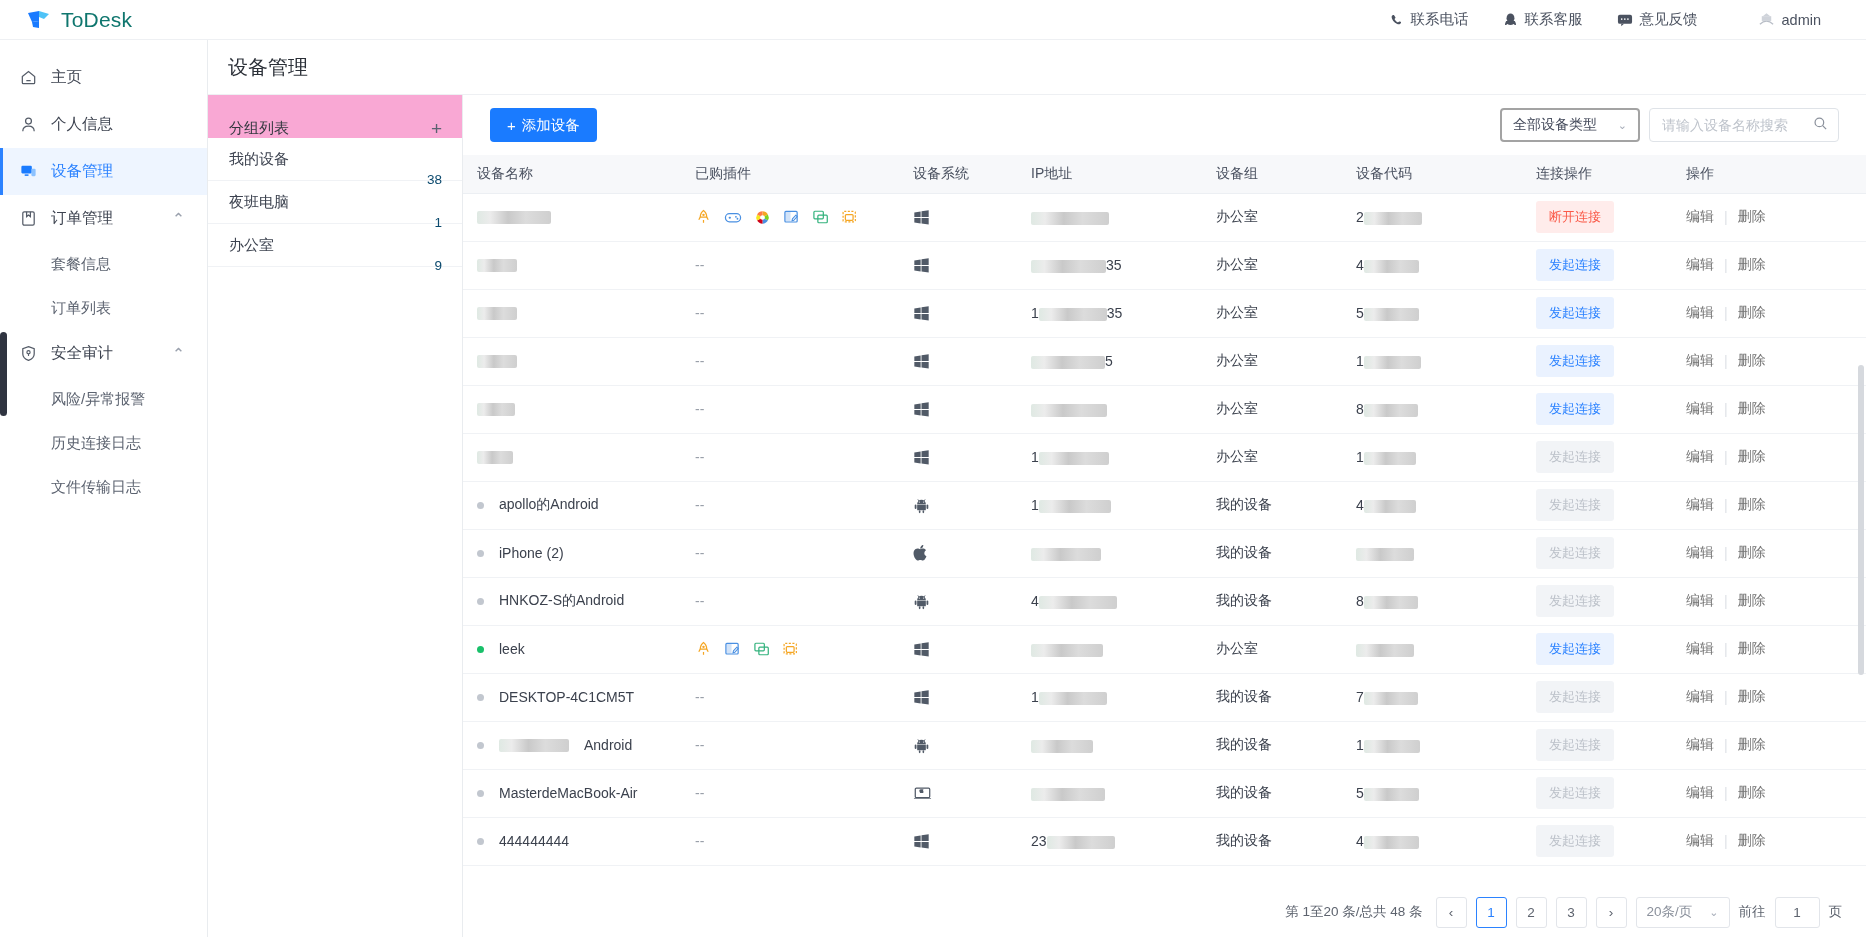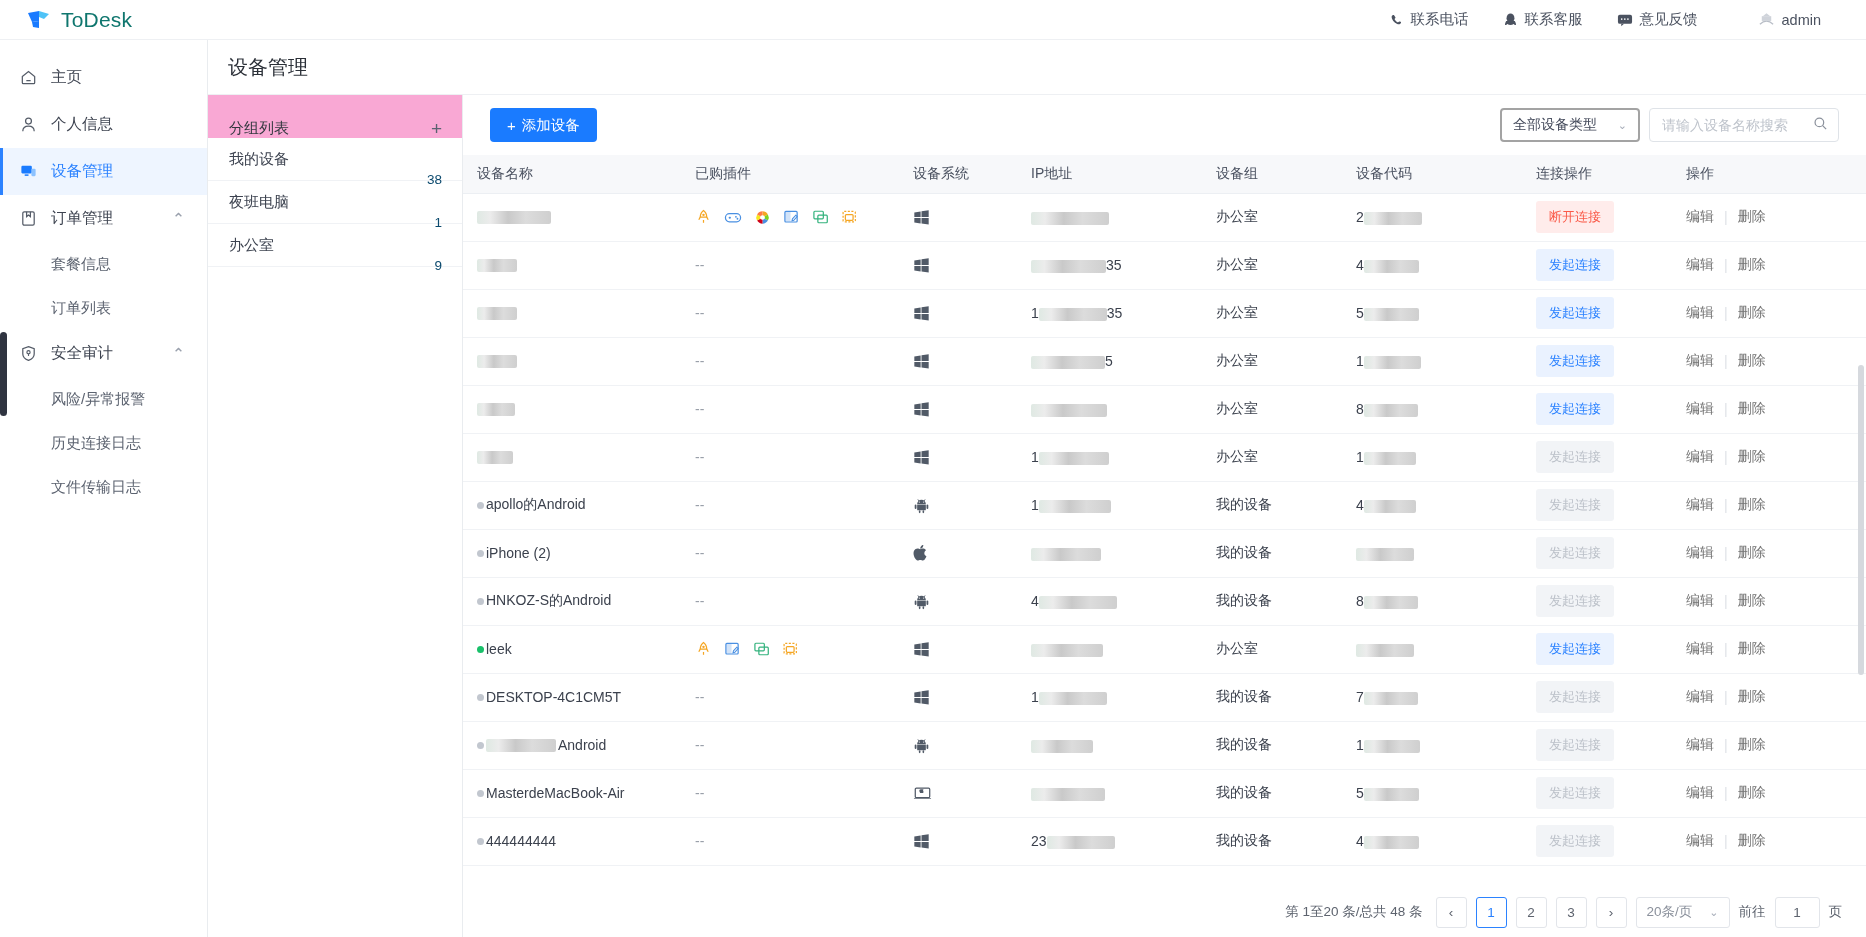--- a/index.html
+++ b/index.html
@@ -146,21 +146,21 @@
   }
   .c-name   { width: 218px; }
   .c-plugin { width: 218px; }
   .c-os     { width: 118px; }
   .c-ip     { width: 185px; }
   .c-group  { width: 140px; }
   .c-code   { width: 180px; }
   .c-conn   { width: 150px; }
   .c-act    { width: 194px; }
 
-  .namecell { display: flex; align-items: center; gap: 2px; }
+  .namecell { display: flex; align-items: center; gap: 15px; }
   .dot { width: 7px; height: 7px; border-radius: 50%; background: #c2c7cf; flex:none; }
   .dot.on { background: #19c06a; }
   .redact {
     display: inline-block; height: 13px; border-radius: 2px;
     background: linear-gradient(90deg,#dfe9e3 0%,#ececec 18%,#c9c9c9 42%,#dcdcdc 66%,#cfcfcf 100%);
     vertical-align: middle;
   }
   .dash { color: #9aa0aa; }
   .plugins { display: flex; align-items: center; gap: 12px; }
   .plugins svg { display: block; }

